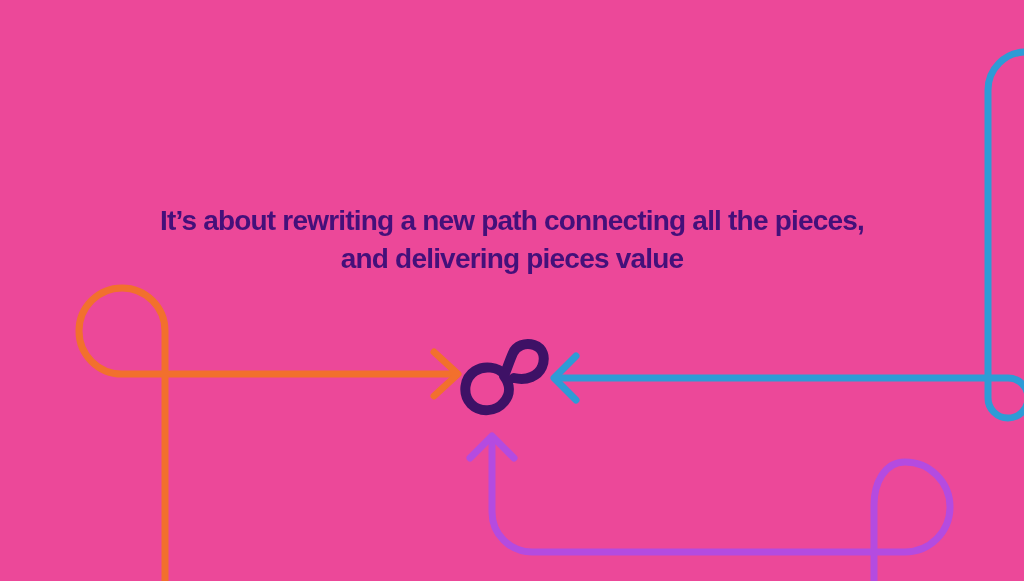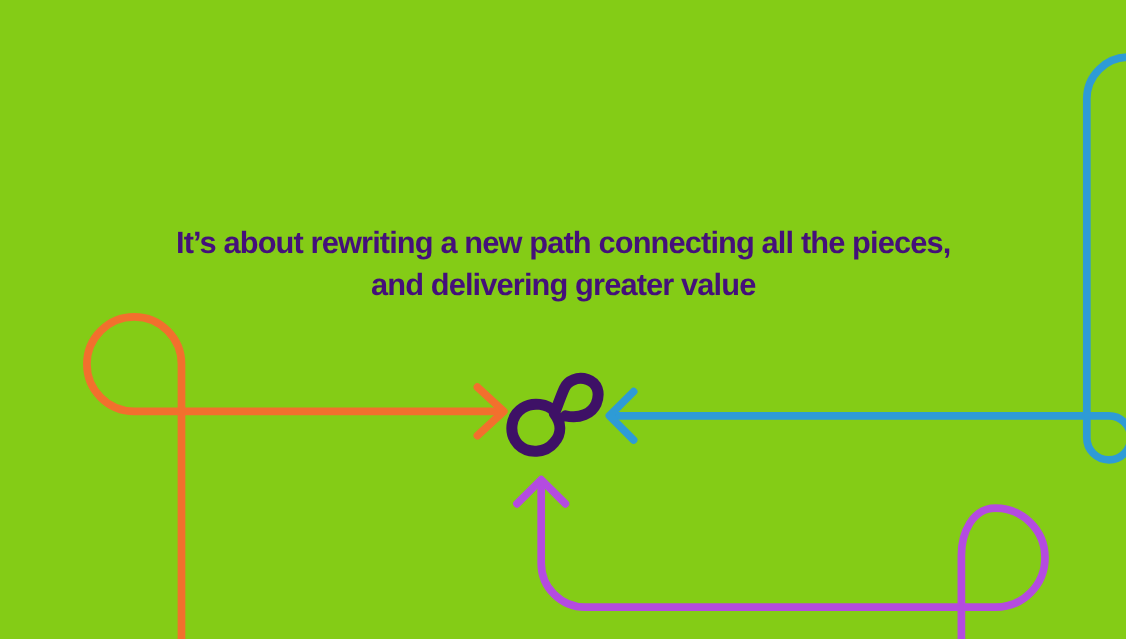--- a/index.html
+++ b/index.html
@@ -5,21 +5,21 @@
   html, body { margin: 0; padding: 0; }
   body {
     font-family: "Liberation Sans", sans-serif;
     background: #ffffff;
   }
   .stage {
     position: relative;
     width: 1024px;
     height: 581px;
     overflow: hidden;
-    background: #84cc16;
+    background: #ec4899;
   }
   .headline {
     position: absolute;
     top: 202px;
     left: 0;
     width: 1024px;
     text-align: center;
     font-weight: 700;
     font-size: 28px;
     line-height: 38px;
@@ -39,21 +39,21 @@
   .arrowhead { stroke-width: 7; stroke-linecap: round; stroke-linejoin: round; }
   .logo-mark { stroke-width: 10; stroke-linecap: round; stroke-linejoin: round; }
 </style>
 </head>
 <body>
 
 <div class="stage">
 
   <div class="headline" style="color: rgb(68, 16, 122);">
     <span class="line">It’s about rewriting a new path connecting all the pieces,</span>
-    <span class="line">and delivering greater value</span>
+    <span class="line">and delivering pieces value</span>
   </div>
 
   <svg class="paths-svg" viewBox="0 0 1024 581" xmlns="http://www.w3.org/2000/svg">
 
     <g>
       <path class="flow-line" d="M 165 581 L 165 331 A 43 43 0 1 0 122 374 L 456 374" stroke="#F2702D"></path>
       <path class="arrowhead" d="M 434 352 L 458 374 L 434 396" stroke="#F2702D"></path>
     </g>
 
     <g>

